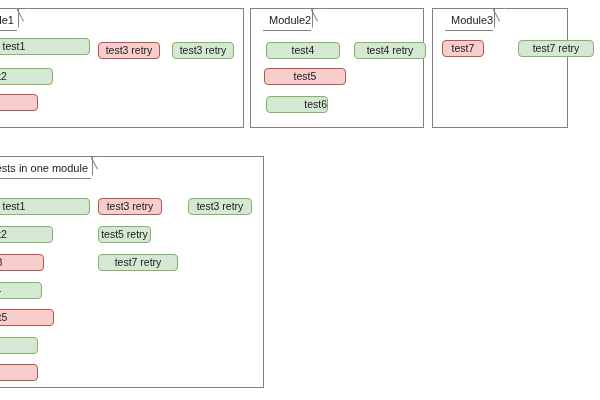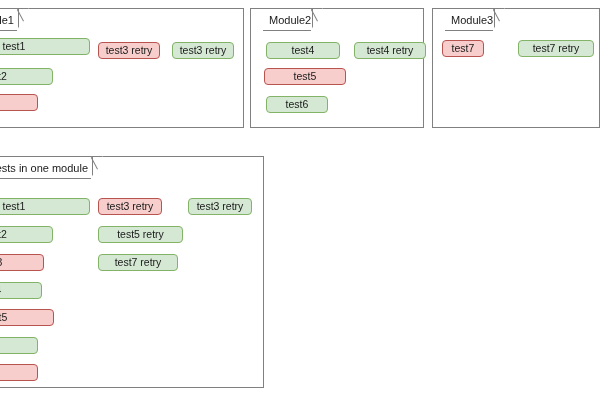--- a/index.html
+++ b/index.html
@@ -114,23 +114,23 @@
       <div class="pill fail" style="left: 98px; top: 42px; width: 62px;">test3 retry</div>
       <div class="pill" style="left: 172px; top: 42px; width: 62px;">test3 retry</div>
       <div class="frame" style="left: 250px; top: 8px; width: 174px; height: 120px;">
         <div class="frame-label" style="width: 50px;">
           <span style="margin-left: auto;">Module2</span>
           <span class="fold"></span>
         </div>
       </div>
       <div class="pill" style="left: 266px; top: 42px; width: 74px;">test4</div>
       <div class="pill fail" style="left: 264px; top: 68px; width: 82px;">test5</div>
-      <div class="pill" style="left: 266px; top: 96px; width: 62px;">test6</div>
+      <div class="pill" style="left: 266px; top: 96px; width: 62px; text-align: right;">test6</div>
       <div class="pill" style="left: 354px; top: 42px; width: 72px;">test4 retry</div>
-      <div class="frame" style="left: 432px; top: 8px; width: 168px; height: 120px;">
+      <div class="frame" style="left: 432px; top: 8px; width: 136px; height: 120px;">
         <div class="frame-label" style="width: 50px;">
           <span style="margin-left: auto;">Module3</span>
           <span class="fold"></span>
         </div>
       </div>
       <div class="pill fail" style="left: 442px; top: 40px; width: 42px;">test7</div>
       <div class="pill" style="left: 518px; top: 40px; width: 76px;">test7 retry</div>
       <div class="frame" style="left: -70px; top: 156px; width: 334px; height: 232px;">
         <div class="frame-label" style="width: 150px;">
           <span style="margin-left: auto;">All tests in one module</span>
@@ -138,17 +138,17 @@
         </div>
       </div>
       <div class="pill" style="left: -62px; top: 198px; width: 152px;">test1</div>
       <div class="pill" style="left: -62px; top: 226px; width: 115px;">test2</div>
       <div class="pill fail" style="left: -62px; top: 254px; width: 106px;">test3</div>
       <div class="pill" style="left: -62px; top: 282px; width: 104px;">test4</div>
       <div class="pill fail" style="left: -62px; top: 309px; width: 116px;">test5</div>
       <div class="pill" style="left: -62px; top: 337px; width: 100px;">test6</div>
       <div class="pill fail" style="left: -62px; top: 364px; width: 100px;">test7</div>
       <div class="pill fail" style="left: 98px; top: 198px; width: 64px;">test3 retry</div>
-      <div class="pill" style="left: 98px; top: 226px; width: 85px;">test5 retry</div>
+      <div class="pill" style="left: 98px; top: 226px; width: 53px;">test5 retry</div>
       <div class="pill" style="left: 98px; top: 254px; width: 80px;">test7 retry</div>
       <div class="pill" style="left: 188px; top: 198px; width: 64px;">test3 retry</div>
     </div>
 </div>
 
 </body></html>

